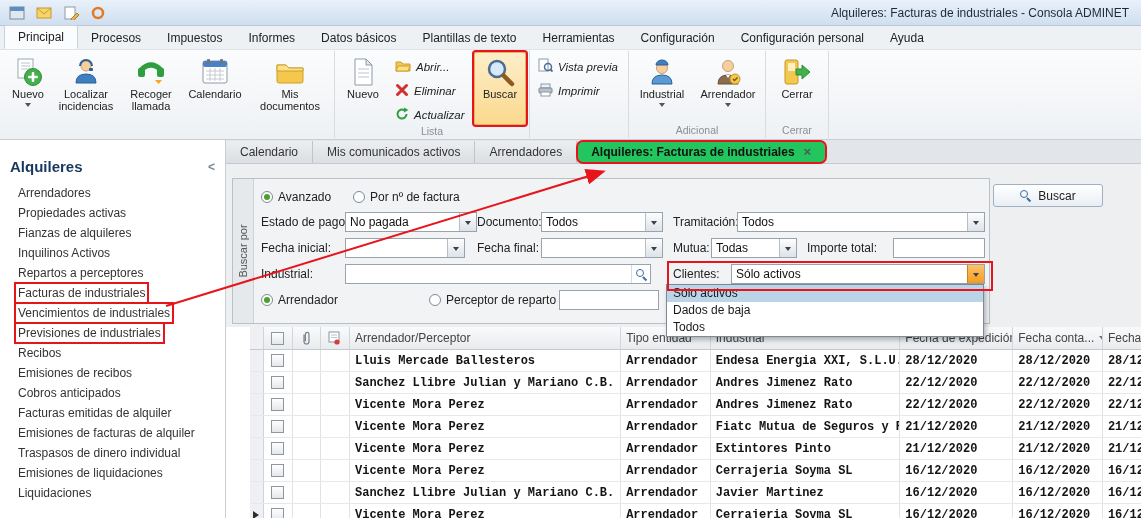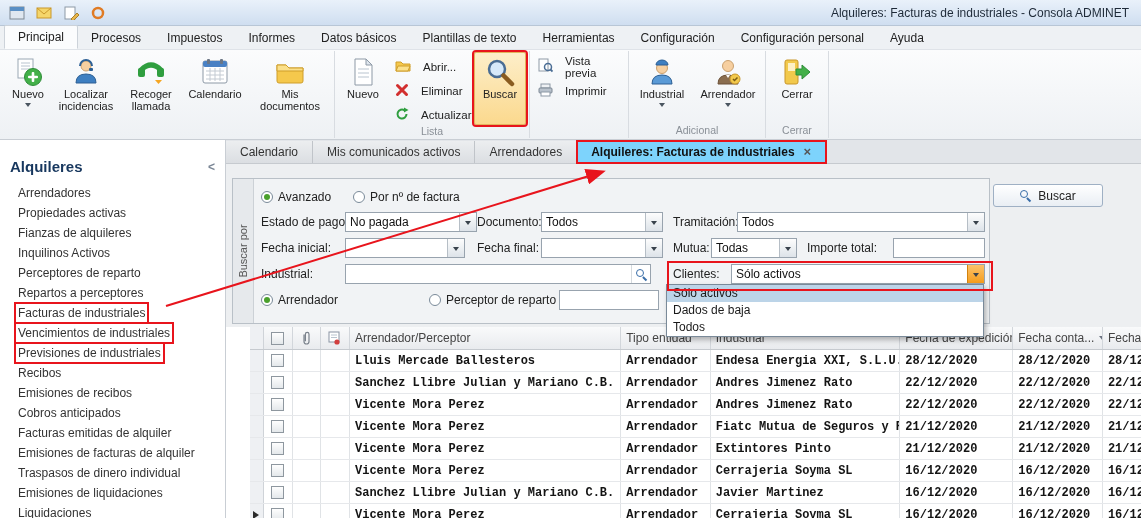--- a/index.html
+++ b/index.html
@@ -28,42 +28,42 @@
     display:flex;align-items:stretch;padding:1px 2px;box-sizing:border-box;}
   .rgroup{display:flex;flex-direction:column;border-right:1px solid #d8dce1;padding:1px 3px 0 3px;}
   .rbody{flex:1;display:flex;align-items:stretch;gap:2px;}
   .rlabel-g{height:14px;text-align:center;font-size:10.5px;color:#8a9097;line-height:13px;}
   .bigbtn{display:flex;flex-direction:column;align-items:center;justify-content:flex-start;
     padding-top:3px;border:1px solid transparent;border-radius:2px;cursor:default;}
   .ricon{height:32px;display:flex;align-items:center;justify-content:center;}
   .blabel{font-size:11px;line-height:12px;color:#222;text-align:center;white-space:pre-line;}
   .caret-d{width:0;height:0;border:3.5px solid transparent;border-top:4px solid #4a5560;margin-top:3px;}
   .sstack{display:flex;flex-direction:column;justify-content:flex-start;gap:3px;padding-top:4px;}
-  .smallbtn{display:flex;align-items:center;gap:12px;font-size:11.5px;color:#222;height:19px;
-    padding:0 4px;border:1px solid transparent;border-radius:2px;cursor:default;}
+  .smallbtn{display:flex;align-items:center;gap:5px;font-size:11.5px;color:#222;height:19px;
+    padding:0 4px;border:1px solid transparent;border-radius:2px;cursor:default;font-style:italic;}
   .bigbtn.hl{background:linear-gradient(#fdeec9,#fbd98e);border:1px solid #e2b45c;
     outline:2px solid #e8141c;}
 
   
   .sidebar{position:absolute;left:0;top:140px;width:226px;bottom:0;background:#fff;
     border-right:1px solid #c9ced4;box-sizing:border-box;}
   .side-head{padding:9px 10px 8px 10px;display:flex;align-items:center;margin-top:9px;}
   .side-title{font-size:15px;font-weight:bold;color:#17375e;}
   .collapse{margin-left:auto;color:#7a8695;font-size:12px;font-weight:bold;cursor:default;}
   .side-item{line-height:20px;font-size:12px;color:#333;padding-left:18px;white-space:nowrap;cursor:default;}
   .side-label.boxed{outline:2px solid #e8141c;outline-offset:2px;}
 
   .main{position:absolute;left:226px;top:140px;right:0;bottom:0;background:#edeff1;overflow:hidden;}
 
   
   .doc-tabs{position:absolute;left:0;top:0;width:100%;height:23px;background:#e2e5e9;
     border-bottom:1px solid #c6cacf;display:flex;align-items:flex-end;}
   .dtab{display:inline-flex;align-items:center;padding:0 14px;line-height:22px;font-size:12px;color:#333;
     background:linear-gradient(#eceef0,#dbdee2);border-right:1px solid #c0c4c9;white-space:nowrap;cursor:default;}
-  .dtab.active{background:#7dd3fc;font-weight:bold;color:#111;outline:2px solid #e8141c;outline-offset:-1px;}
+  .dtab.active{background:#22c55e;font-weight:bold;color:#111;outline:2px solid #e8141c;outline-offset:-1px;border-radius:6px;}
   .dtab .tclose{display:none;margin-left:9px;font-size:13px;font-weight:bold;color:#555;}
   .dtab.active .tclose{display:inline;}
 
   
   .filter-area{position:absolute;left:0;top:23px;width:100%;height:164px;}
   .panel{position:absolute;left:6px;top:15px;width:756px;height:144px;background:#f1f3f5;
     border:1px solid #b9c0c7;box-sizing:content-box;}
   .buscar-por{position:absolute;left:0;top:0;bottom:0;width:20px;background:#e6e9ec;
     border-right:1px solid #ccd1d6;display:flex;align-items:center;justify-content:center;}
   .buscar-por span{transform:rotate(-90deg);white-space:nowrap;font-size:11px;color:#555;}
@@ -425,23 +425,20 @@
         </div>
 
         <div class="side-item">
           <span class="side-label">Fianzas de alquileres</span>
         </div>
 
         <div class="side-item">
           <span class="side-label">Inquilinos Activos</span>
         </div>
 
-        <div class="side-item">
-          <span class="side-label">Perceptores de reparto</span>
-        </div>
 
         <div class="side-item">
           <span class="side-label">Repartos a perceptores</span>
         </div>
 
         <div class="side-item">
           <span class="side-label boxed">Facturas de industriales</span>
         </div>
 
         <div class="side-item">

